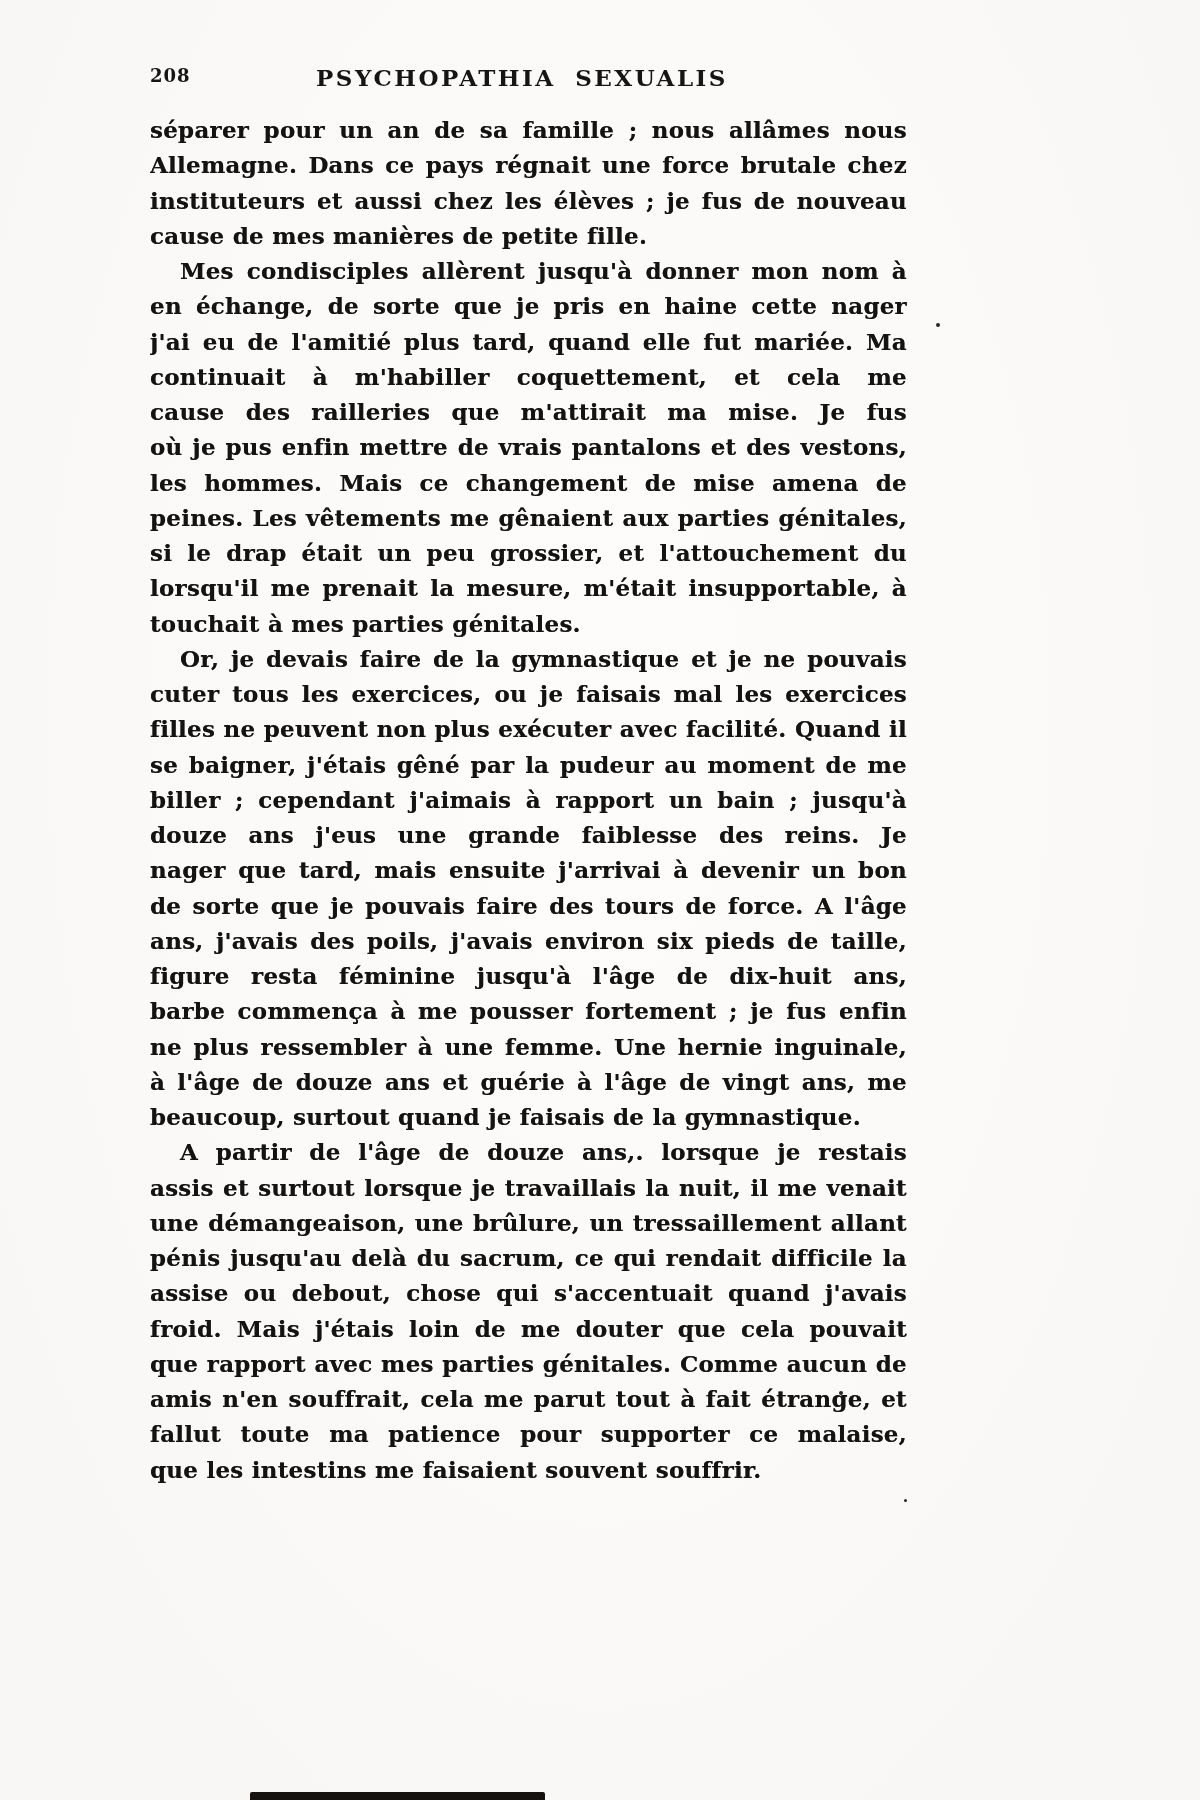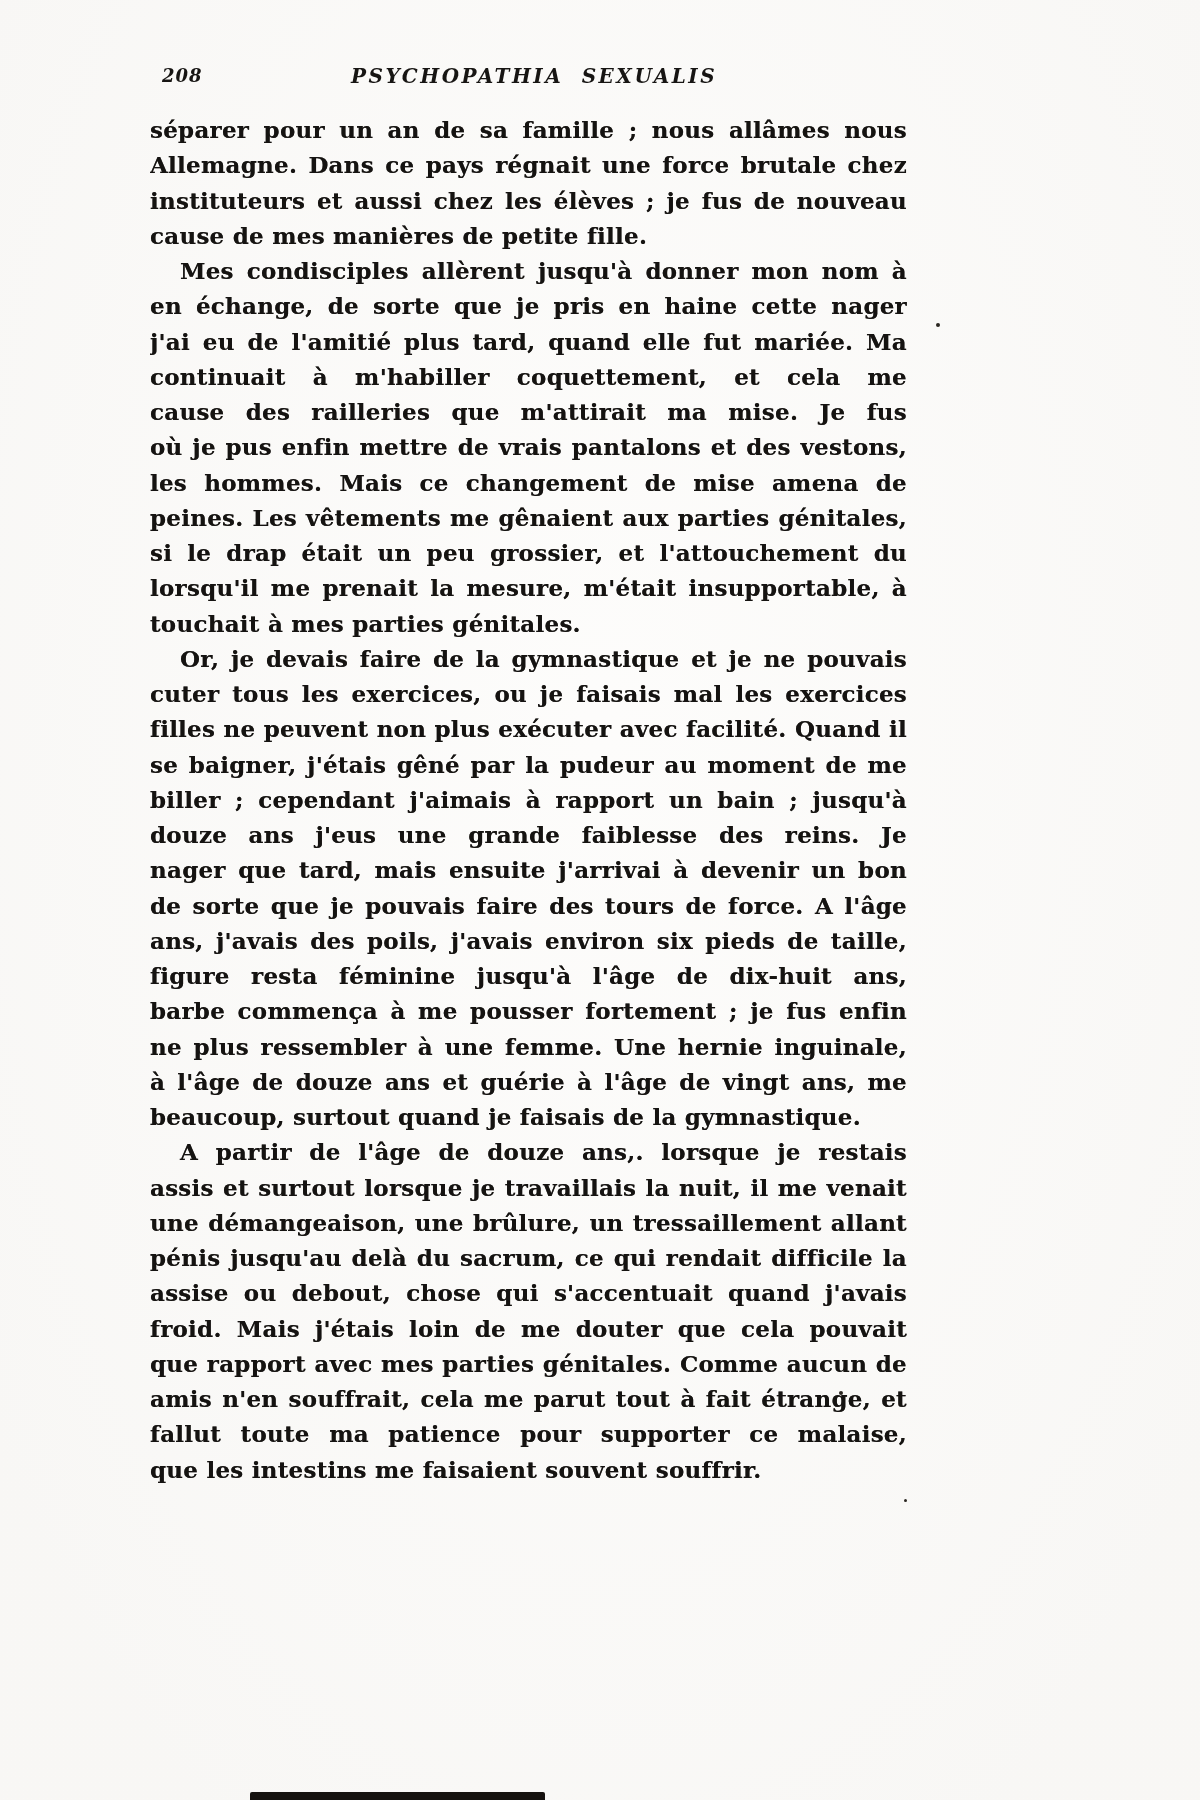--- a/index.html
+++ b/index.html
@@ -16,42 +16,41 @@
   }
   .scan-page {
     position: absolute;
     inset: 0;
     background:
       radial-gradient(ellipse at 50% 40%, rgba(255,255,255,0.35), rgba(0,0,0,0.015) 85%),
       #fcfbf9;
   }
   .page-header {
     position: absolute;
-    left: 154px;
+    left: 142px;
     top: 64px;
     width: 760px;
     height: 26px;
     color: #171513;
-    font-style: italic;
   }
   .page-number {
     position: absolute;
     left: 8px;
     top: 1px;
     font-size: 18px;
     font-weight: 700;
     letter-spacing: 1px;
   }
   .running-title {
     position: absolute;
     left: 0;
     right: 0;
     top: 0;
     text-align: center;
-    font-size: 20px;
+    font-size: 23px;
     font-weight: 700;
     letter-spacing: 2.5px;
     word-spacing: 9px;
   }
   .text-block {
     position: absolute;
     left: 150px;
     top: 112px;
     width: 757px;
     color: #151311;

